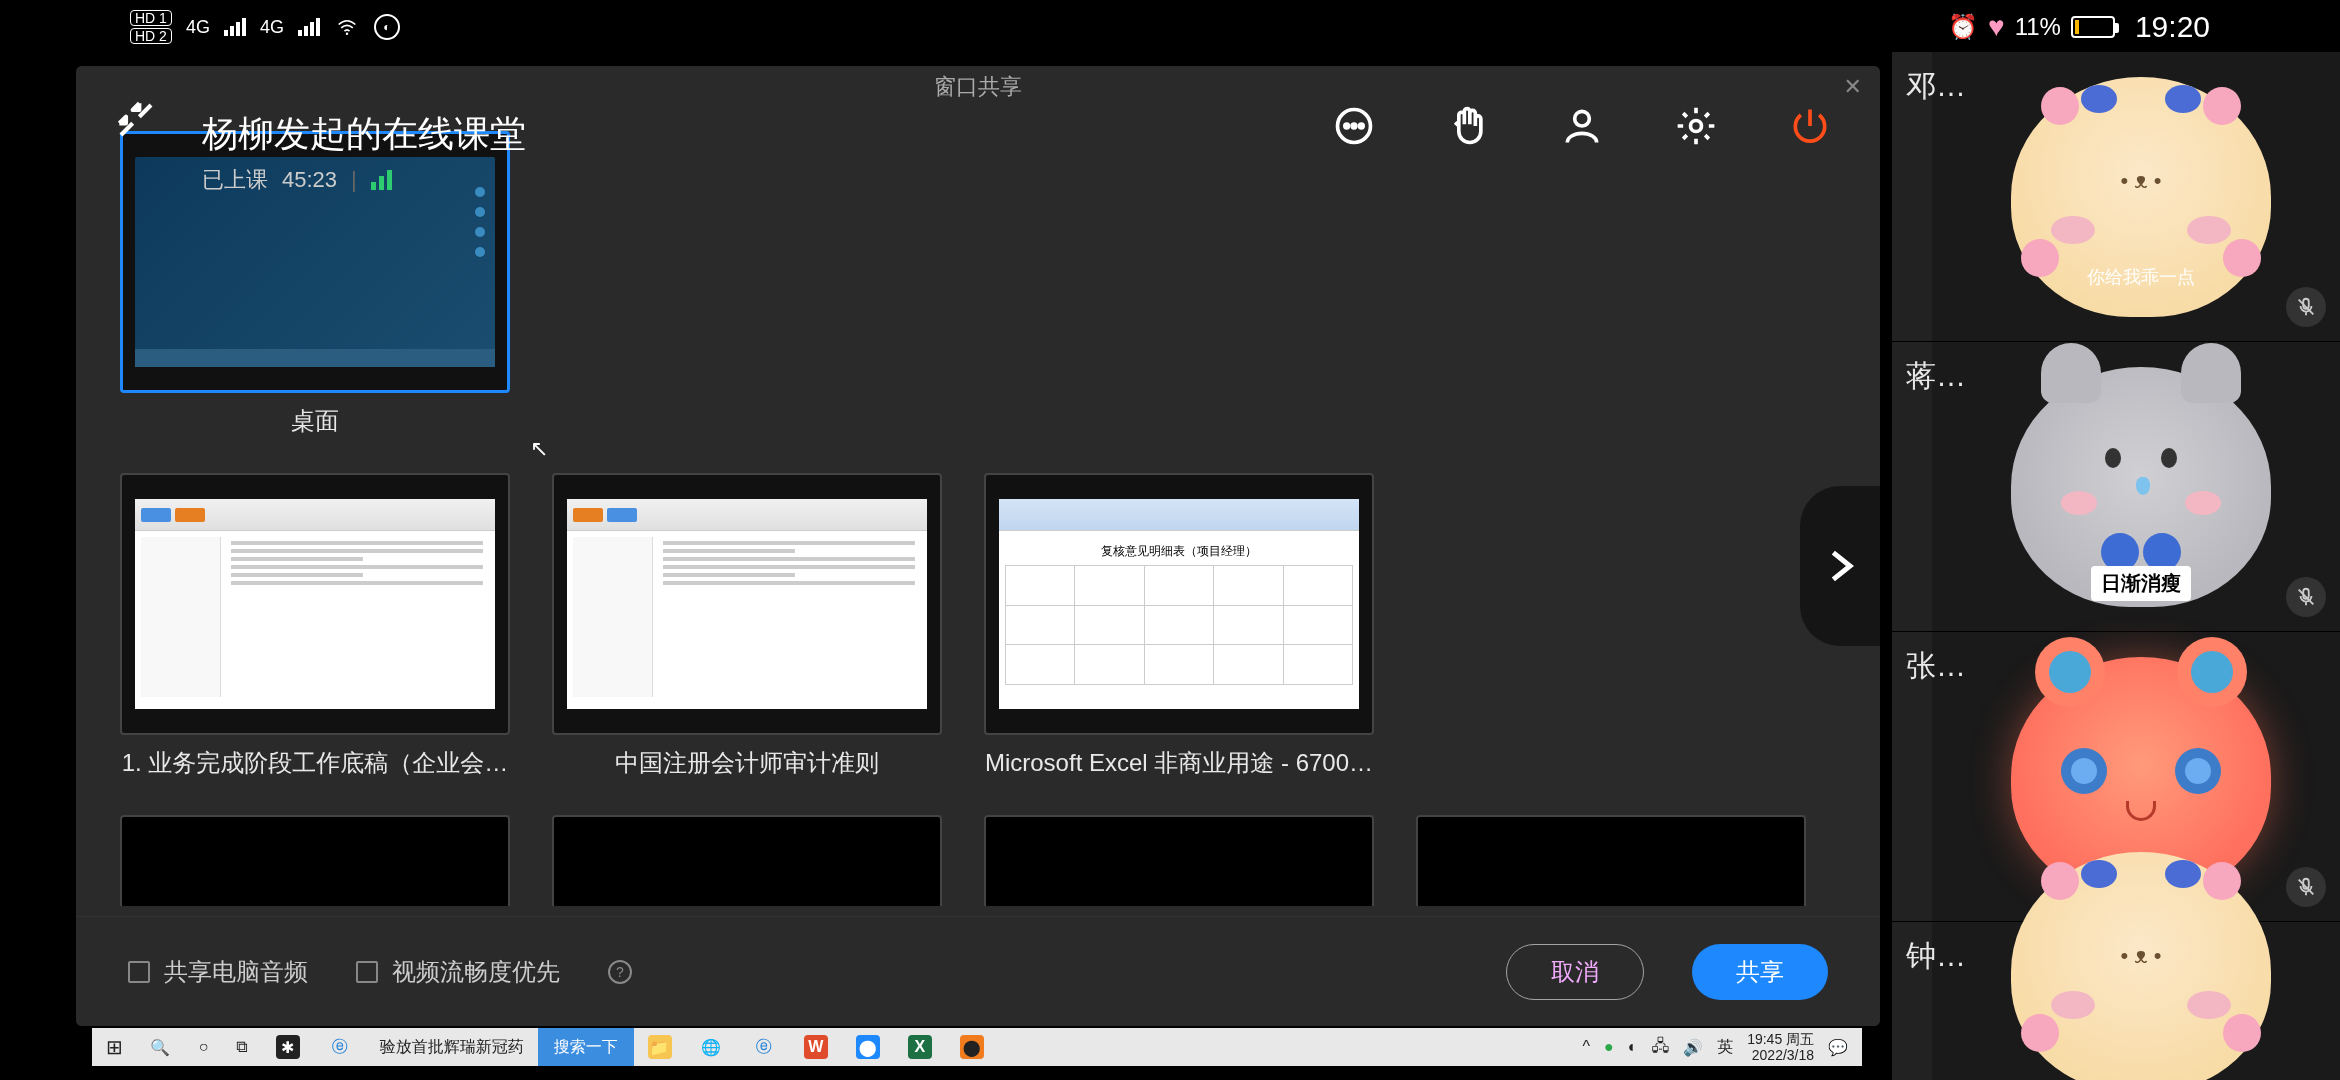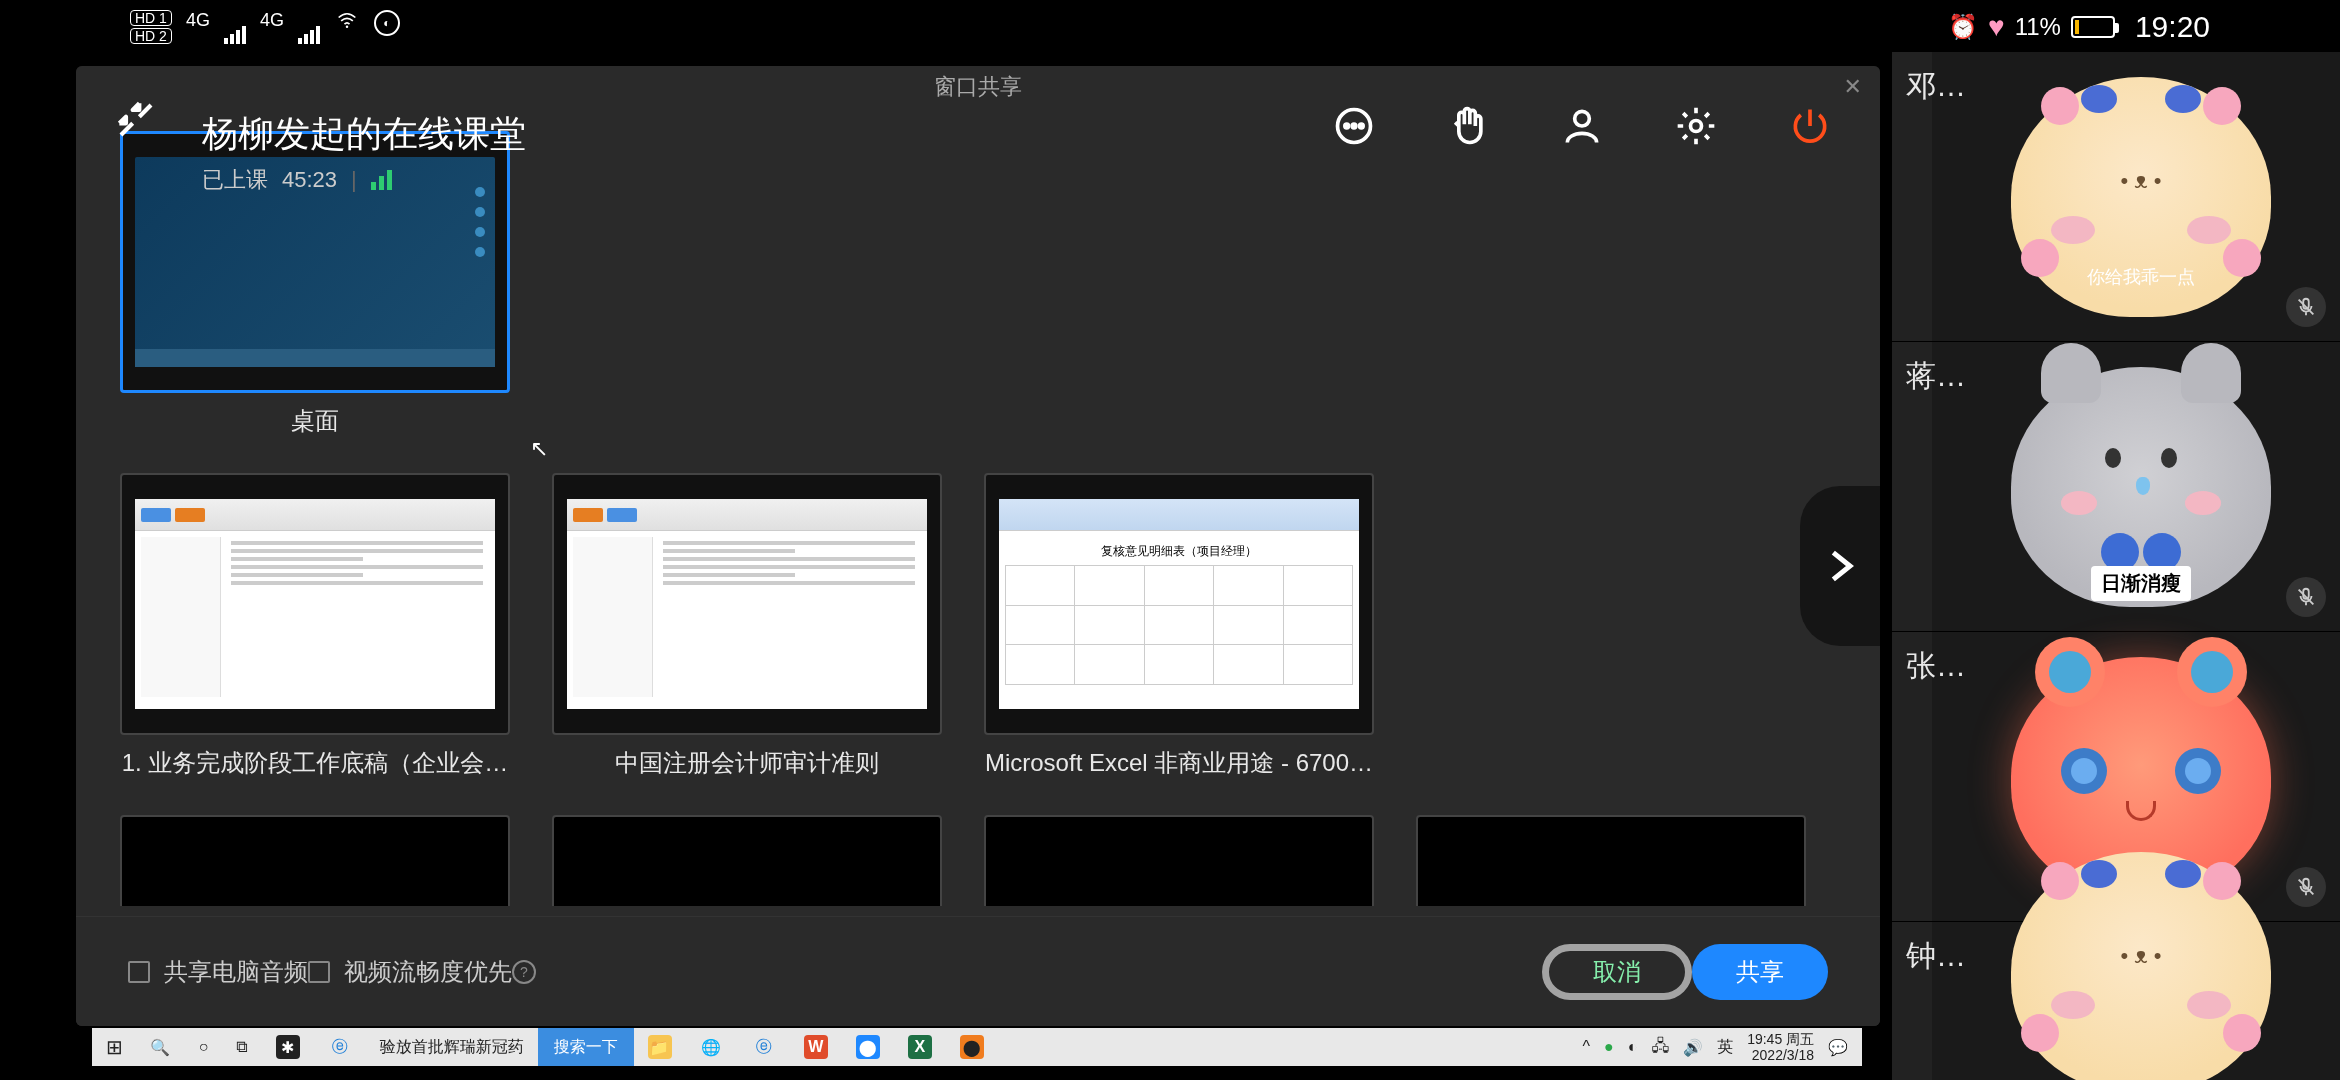--- a/index.html
+++ b/index.html
@@ -20,21 +20,21 @@
   left: 0;
   right: 0;
   height: 54px;
   display: flex;
   align-items: center;
   justify-content: space-between;
   padding: 0 130px 0 130px;
   font-size: 24px;
   z-index: 100;
 }
-.status-left { display: flex; gap: 14px; }
+.status-left { display: flex; align-items: center; gap: 14px; }
 .status-right { display: flex; align-items: center; gap: 10px; }
 .hd-badge { font-size: 14px; border: 1px solid #fff; border-radius: 4px; padding: 0 4px; line-height: 14px; }
 .signal-bars { display: inline-flex; align-items: flex-end; gap: 2px; }
 .signal-bars span { width: 4px; background: #fff; }
 .signal-bars span:nth-child(1){height:6px}.signal-bars span:nth-child(2){height:10px}.signal-bars span:nth-child(3){height:14px}.signal-bars span:nth-child(4){height:18px}
 .wifi-icon { width: 26px; height: 20px; }
 .globe-icon { width: 26px; height: 26px; border: 2px solid #fff; border-radius: 50%; display: inline-flex; align-items: center; justify-content: center; font-size: 12px; }
 .battery-icon { width: 44px; height: 22px; border: 2px solid #fff; border-radius: 4px; position: relative; display: inline-block; }
 .battery-icon::after { content:''; position:absolute; right:-6px; top:5px; width:4px; height:10px; background:#fff; border-radius:0 2px 2px 0;}
 .battery-fill { position:absolute; left:2px; top:2px; bottom:2px; width: 11%; background: #f7b500; }
@@ -201,35 +201,36 @@
 .next-arrow svg{width:40px;height:40px;stroke:#fff;stroke-width:3;fill:none}
 
 
 .dialog-footer {
   position:absolute;
   bottom:0; left:0; right:0;
   height:110px;
   display:flex;
   align-items:center;
   padding: 0 52px;
+  gap: 48px;
   background:#2a2a2a;
   border-top:1px solid #333;
 }
 .chk {
   display:flex; align-items:center; gap:14px;
   font-size:24px; color:#ccc;
 }
 .chk-box{width:22px;height:22px;border:2px solid #888;border-radius:2px}
 .info-ico{width:24px;height:24px;border:2px solid #888;border-radius:50%;display:flex;align-items:center;justify-content:center;font-size:14px;color:#888}
 .footer-spacer{flex:1}
 .btn {
   height:56px; padding:0 44px; border-radius:28px;
   font-size:24px; display:flex;align-items:center;justify-content:center;
 }
-.btn-cancel{border:7px solid #a3a3a3;color:#86efac;background:transparent}
+.btn-cancel{border:1px solid #a3a3a3;color:#f0abfc;background:transparent}
 .btn-primary{background:#1e88ff;color:#fff}
 
 
 .participants {
   position:absolute;
   top:52px;
   right:0;
   width:448px;
   bottom:0;
   background:#1a1a1a;

